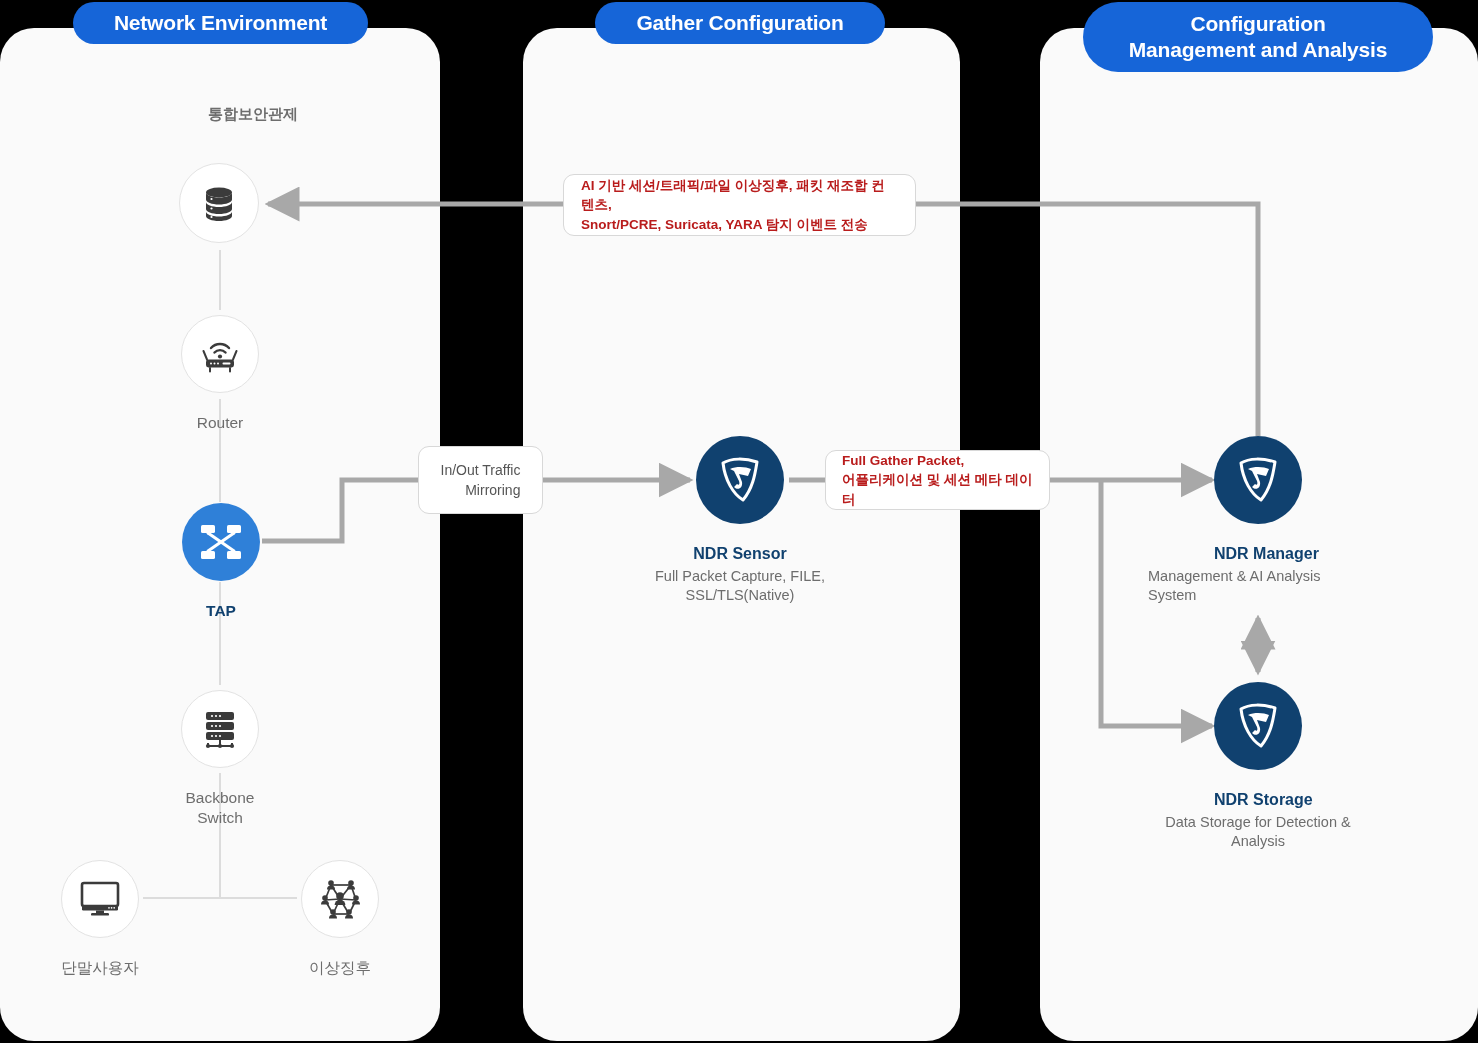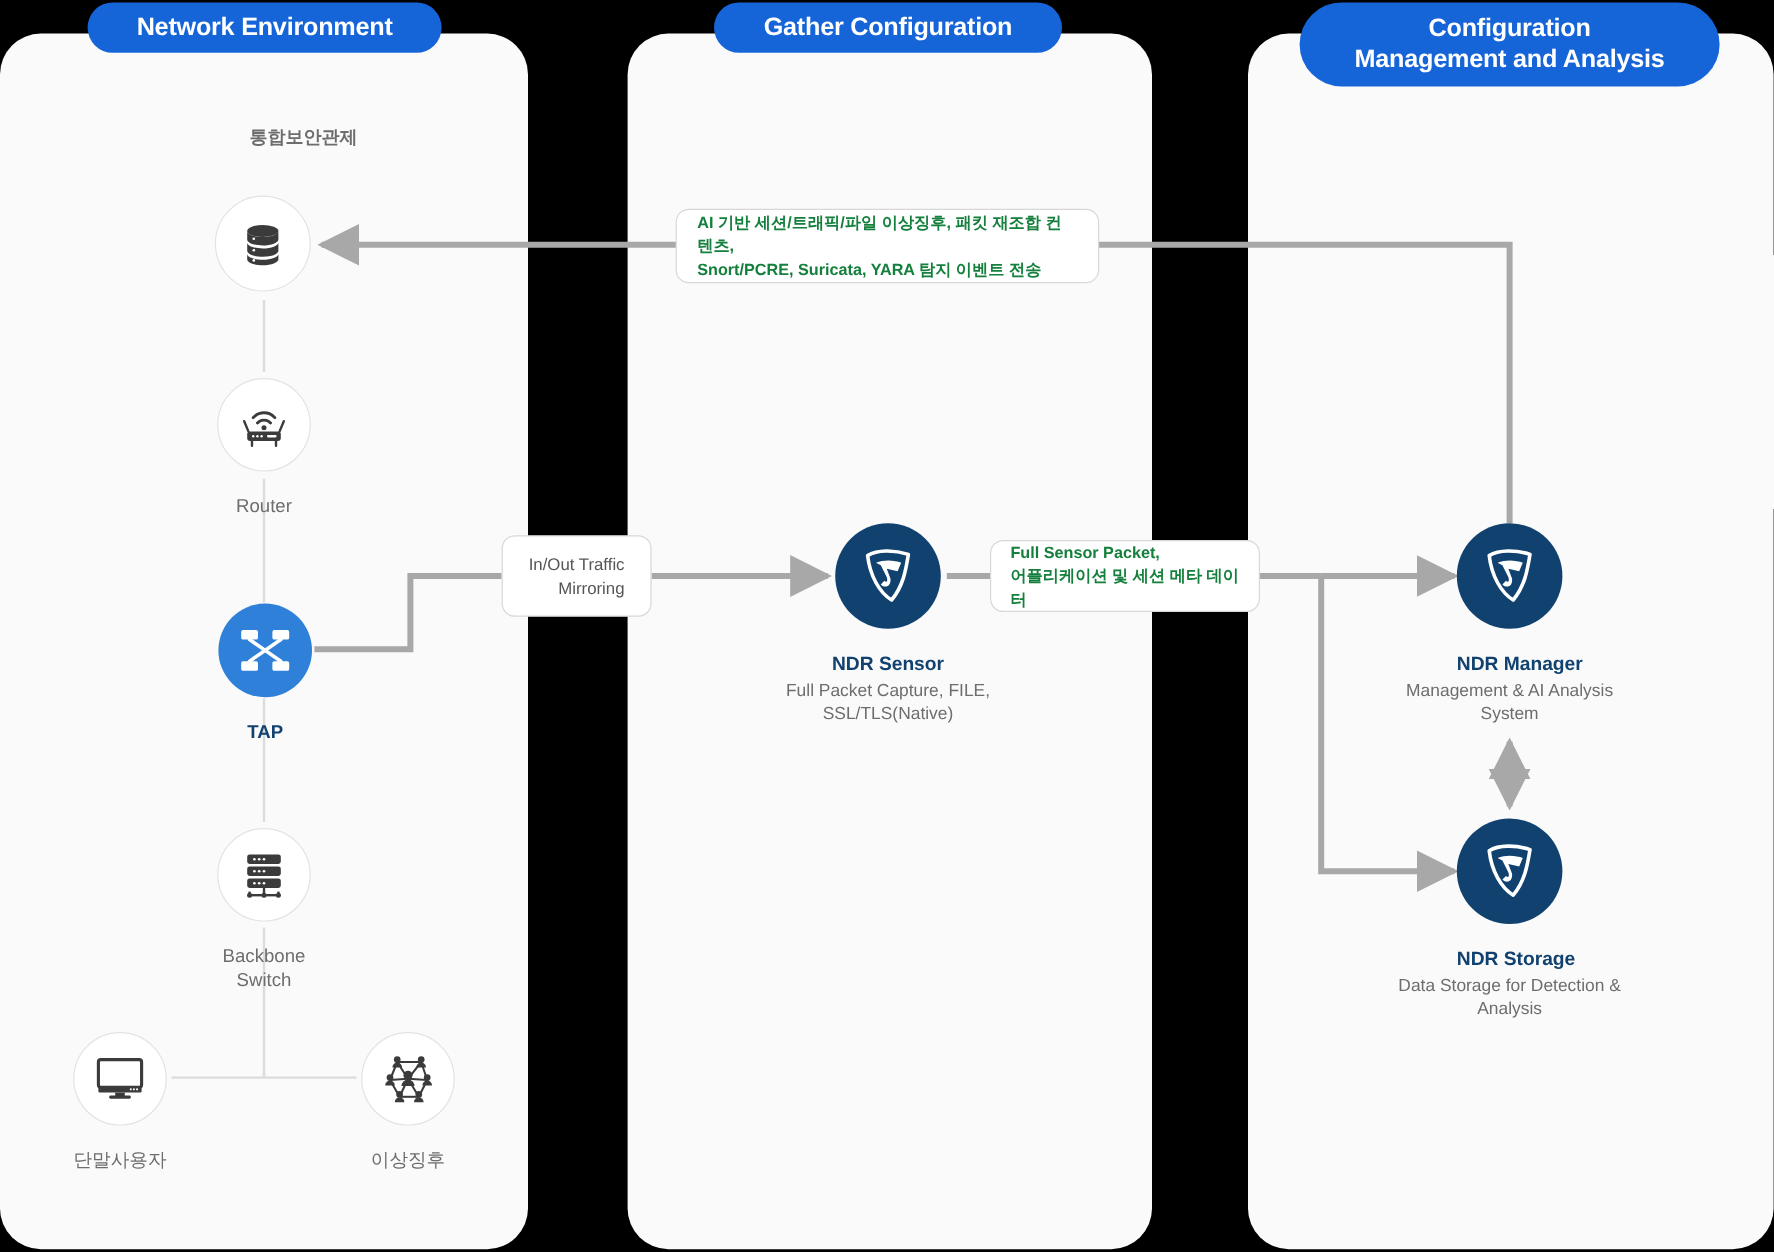--- a/index.html
+++ b/index.html
@@ -77,21 +77,21 @@
     font-weight: bold;
     z-index: 20;
   }
 
   
   .callout {
     position: absolute;
     background: #ffffff;
     border: 1px solid #d8d8d8;
     border-radius: 11px;
-    color: #15803d;
+    color: #b91c1c;
     font-size: 13.5px;
     font-weight: bold;
     line-height: 1.45;
     display: flex;
     align-items: center;
     z-index: 25;
     white-space: pre-line;
   }
   #callout-events  { left: 563px; top: 174px; width: 353px; height: 62px; padding: 0 17px; }
   #callout-mirror  { left: 418px; top: 446px; width: 125px; height: 68px;
@@ -334,21 +334,21 @@
   </div>
 
   <div class="node" style="left:1214px; top:436px; width:88px;">
     <div class="circle navy" style="width:88px;height:88px;">
       <svg width="50" height="52" viewBox="0 0 50 52">
         <path d="M8 9 C16 4, 30 4, 42 8 C40 20, 38 34, 28 46 C18 40, 10 26, 8 9 Z" fill="none" stroke="#ffffff" stroke-width="3" stroke-linejoin="round"></path>
         <path d="M15 15 C22 12, 31 13, 36 15 L33 22 L24 20 L27 28 C28 34, 23 37, 19 33 L22 30 C24 32, 25 30, 24 27 L19 17 Z" fill="#ffffff"></path>
       </svg>
     </div>
     <div class="node-label label-navy" style="white-space:nowrap;">NDR Manager</div>
-    <div class="label-sub" style="text-align:center; width:220px; margin-left:-66px;">Management &amp; AI Analysis
+    <div class="label-sub" style="width:220px; margin-left:-66px;">Management &amp; AI Analysis
 System</div>
   </div>
 
   <div class="node" style="left:1214px; top:682px; width:88px;">
     <div class="circle navy" style="width:88px;height:88px;">
       <svg width="50" height="52" viewBox="0 0 50 52">
         <path d="M8 9 C16 4, 30 4, 42 8 C40 20, 38 34, 28 46 C18 40, 10 26, 8 9 Z" fill="none" stroke="#ffffff" stroke-width="3" stroke-linejoin="round"></path>
         <path d="M15 15 C22 12, 31 13, 36 15 L33 22 L24 20 L27 28 C28 34, 23 37, 19 33 L22 30 C24 32, 25 30, 24 27 L19 17 Z" fill="#ffffff"></path>
       </svg>
     </div>
@@ -356,16 +356,16 @@
     <div class="label-sub" style="text-align:center; width:230px; margin-left:-71px;">Data Storage for Detection &amp;
 Analysis</div>
   </div>
 
   <div class="callout" id="callout-events">AI 기반 세션/트래픽/파일 이상징후, 패킷 재조합 컨텐츠,
 Snort/PCRE, Suricata, YARA 탐지 이벤트 전송</div>
 
   <div class="callout" id="callout-mirror">In/Out Traffic
 Mirroring</div>
 
-  <div class="callout" id="callout-session">Full Sensor Packet,
+  <div class="callout" id="callout-session">Full Gather Packet,
 어플리케이션 및 세션 메타 데이터</div>
 
 </div>
 
 </body></html>

